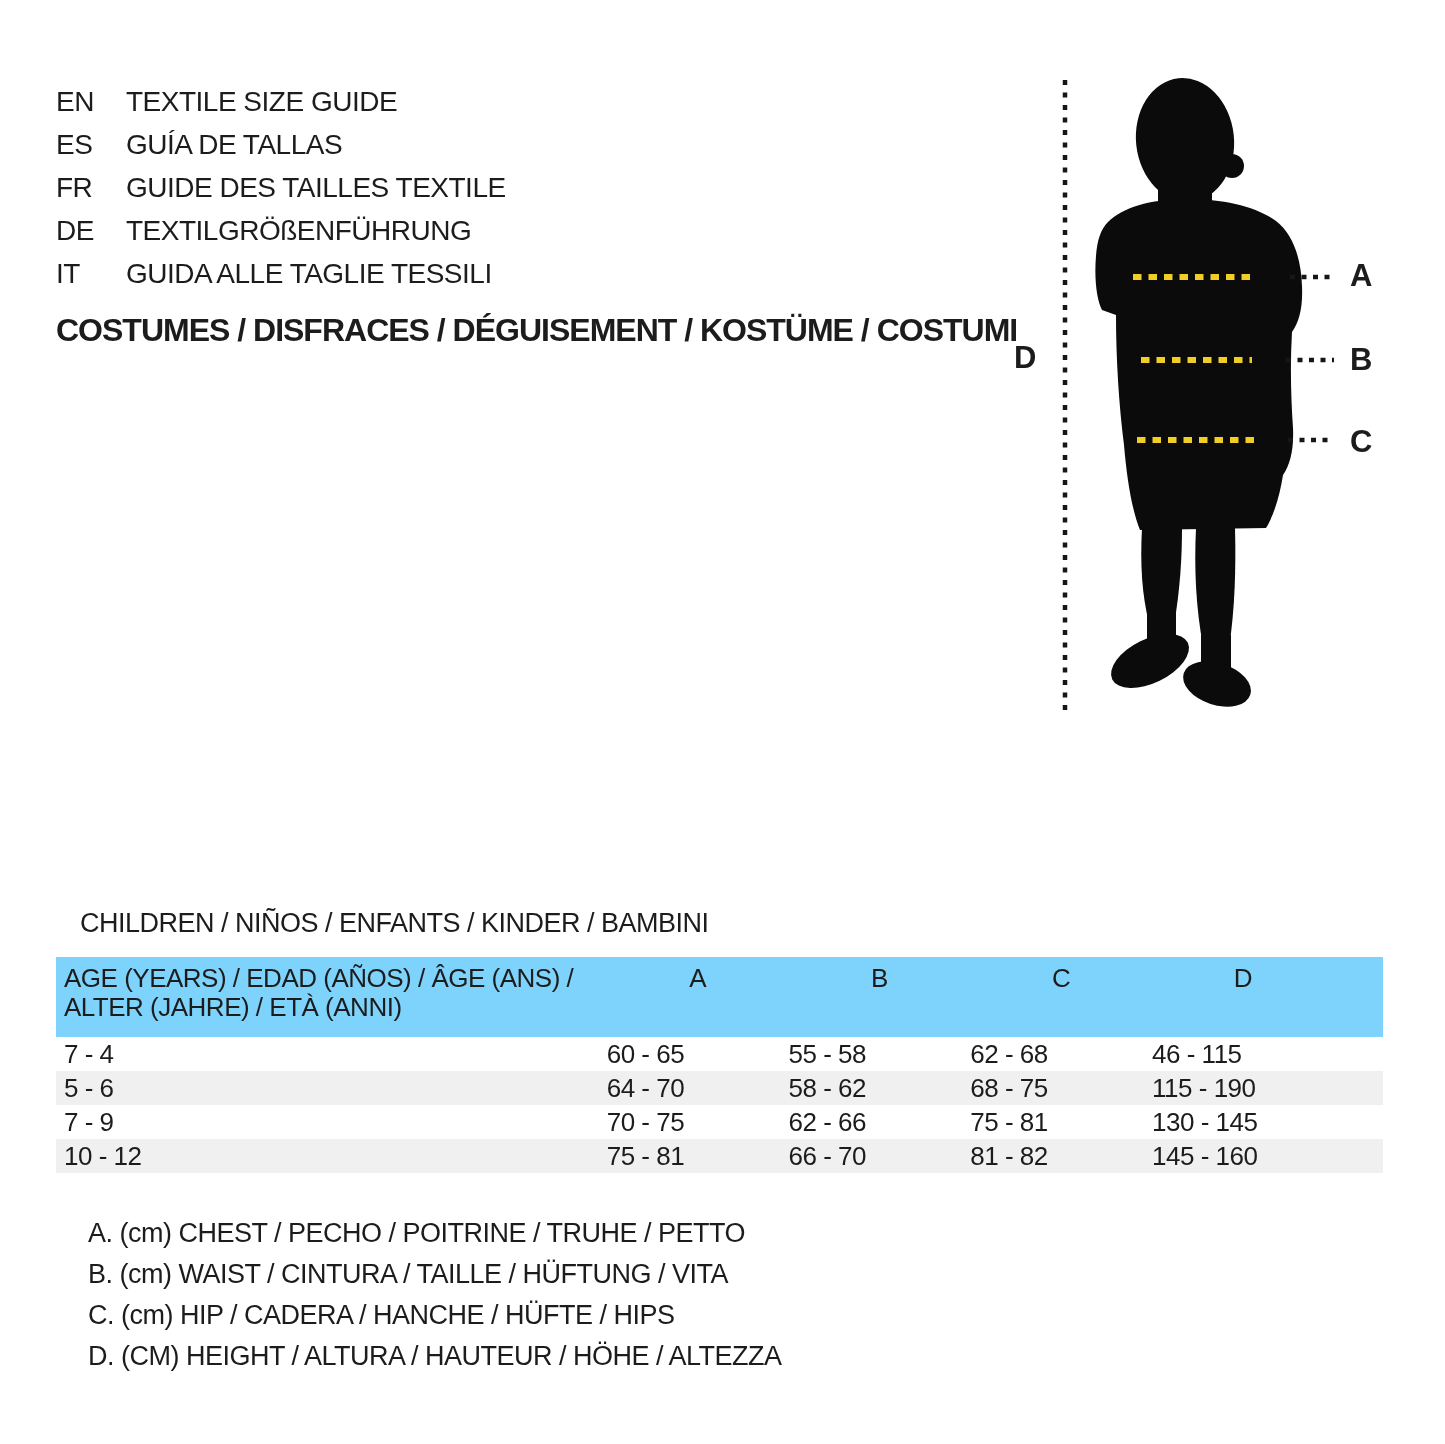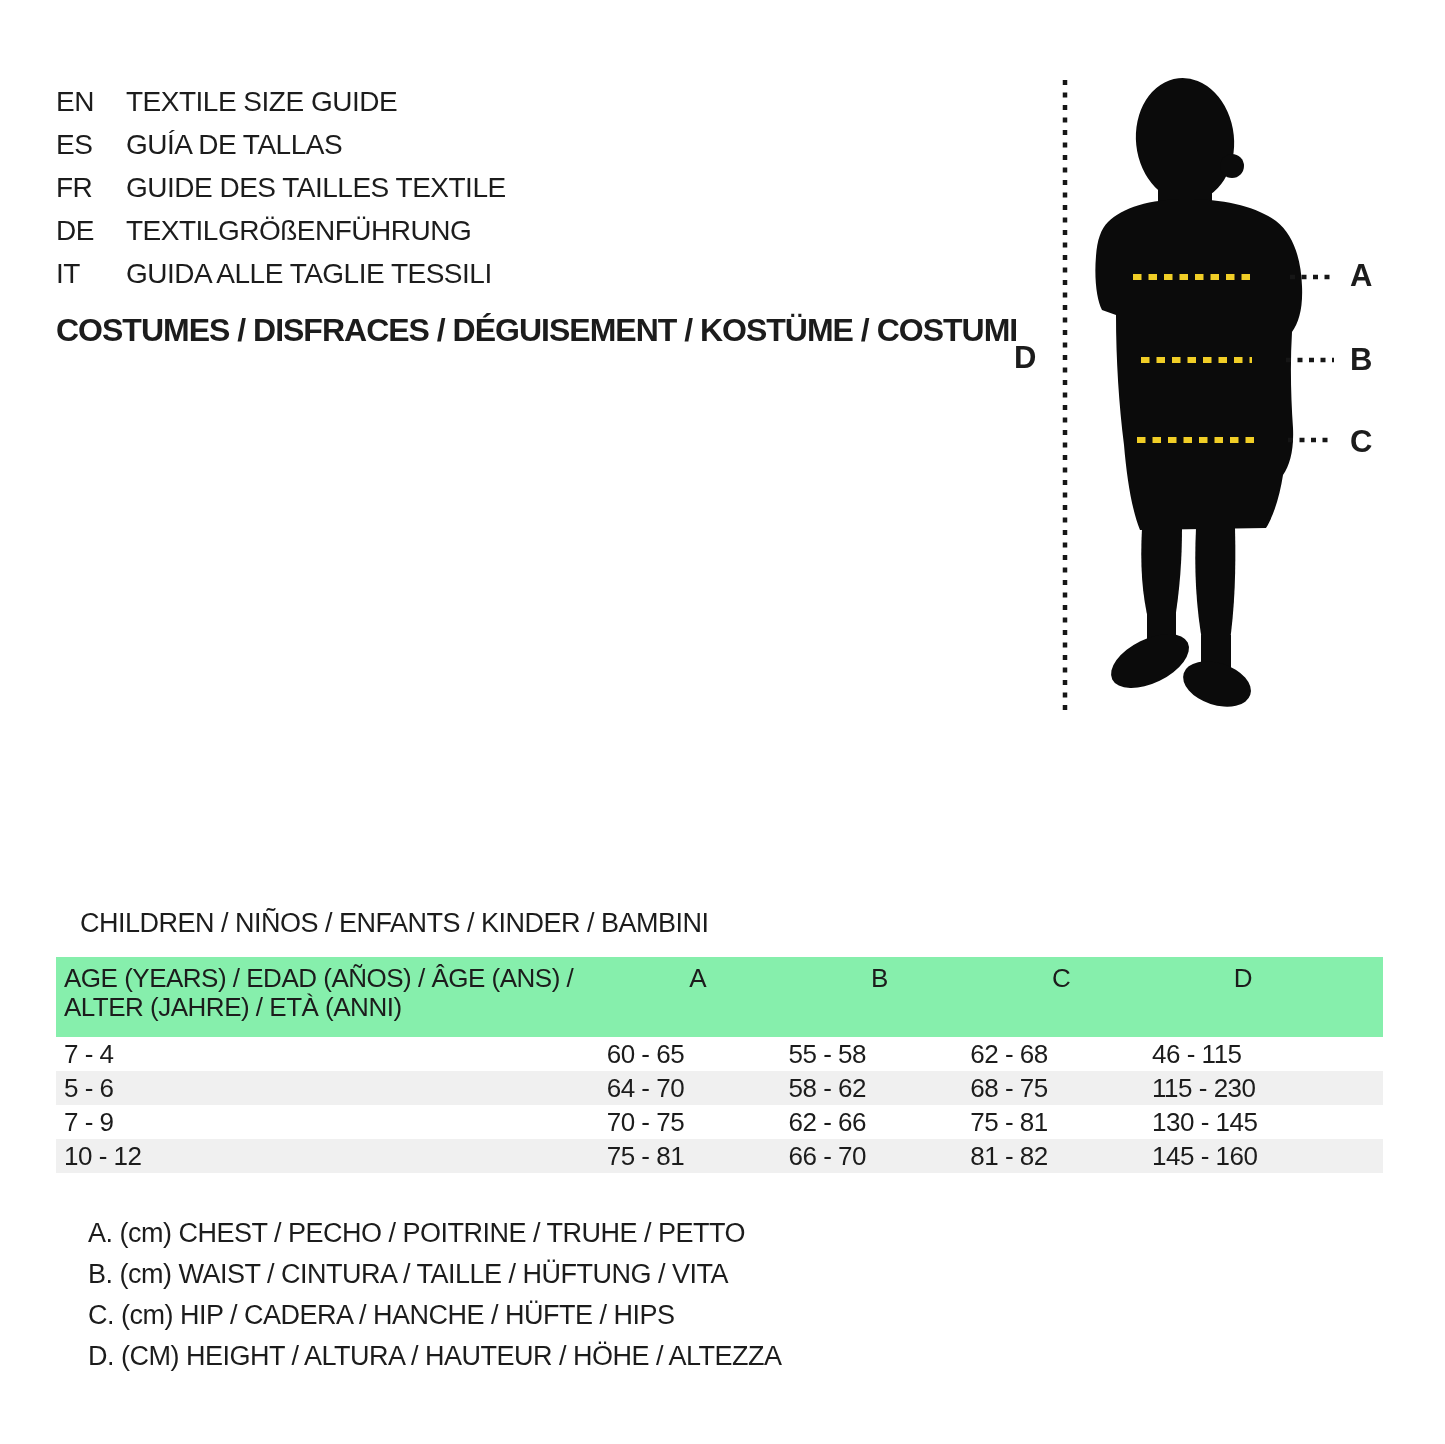--- a/index.html
+++ b/index.html
@@ -37,21 +37,21 @@
 
   
   .children-title { left:56px; top:908px; font-size:27px; letter-spacing:-0.5px; white-space:nowrap;margin-left:24px; }
 
   .size-table {
     left:56px; top:957px; width:1327px;
     border-collapse:collapse; table-layout:fixed;
     font-size:26px; letter-spacing:-0.5px;
   }
   .size-table th, .size-table td { font-weight:400; padding:0; }
-  .size-table thead th { background:#86efac; height:80px; vertical-align:top; padding-top:7px; }
+  .size-table thead th { background:#7dd3fc; height:80px; vertical-align:top; padding-top:7px; }
   .size-table thead th.age-head { text-align:left; padding-left:8px; line-height:29px; }
   .size-table thead th.col-head { text-align:center; line-height:29px; }
   .size-table tbody td { height:34px; line-height:34px; }
   .size-table tbody td.age-cell { text-align:left; padding-left:8px; }
   .size-table tbody td.val-cell { text-align:left; }
   .size-table tbody tr:nth-child(even) td { background:#f0f0f0; }
 
   
   .legend { left:56px; top:1213px;margin-left:32px; }
   .legend-line { height:41px; line-height:41px; font-size:27px; letter-spacing:-0.5px; white-space:nowrap; }
@@ -160,21 +160,21 @@
       <td class="val-cell">55 - 58</td>
       <td class="val-cell">62 - 68</td>
       <td class="val-cell">46 - 115</td>
       <td></td>
     </tr>
     <tr>
       <td class="age-cell">5 - 6</td>
       <td class="val-cell">64 - 70</td>
       <td class="val-cell">58 - 62</td>
       <td class="val-cell">68 - 75</td>
-      <td class="val-cell">115 - 230</td>
+      <td class="val-cell">115 - 190</td>
       <td></td>
     </tr>
     <tr>
       <td class="age-cell">7 - 9</td>
       <td class="val-cell">70 - 75</td>
       <td class="val-cell">62 - 66</td>
       <td class="val-cell">75 - 81</td>
       <td class="val-cell">130 - 145</td>
       <td></td>
     </tr>

